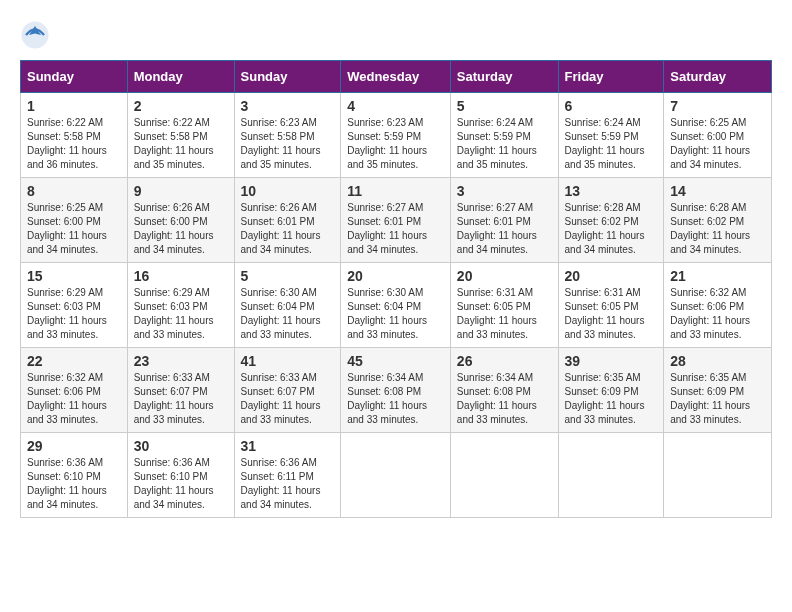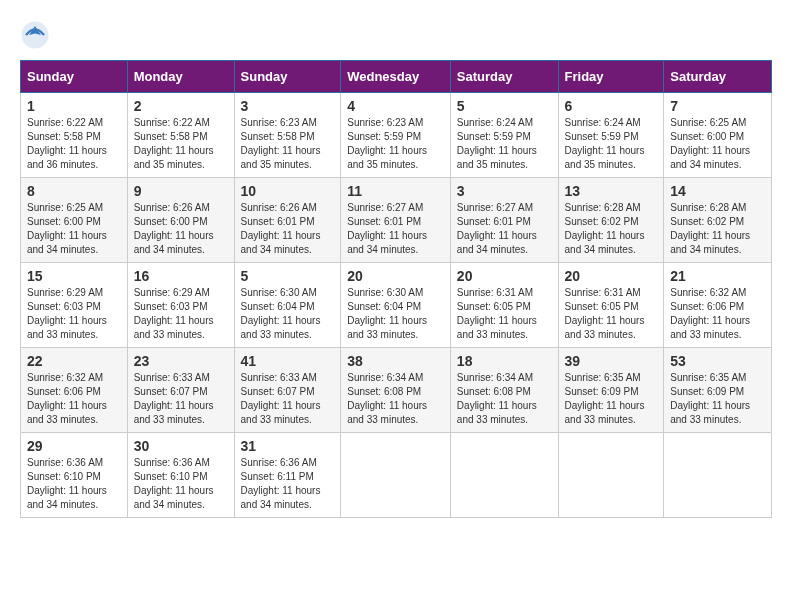--- a/index.html
+++ b/index.html
@@ -320,45 +320,45 @@
       </td>
         <td>
         <span class="day-number">41</span>
         <div class="day-info">
           Sunrise: 6:33 AM<br>
           Sunset: 6:07 PM<br>
           Daylight: 11 hours and 33 minutes.
         </div>
       </td>
         <td>
-        <span class="day-number">38</span>
+        <span class="day-number">45</span>
         <div class="day-info">
           Sunrise: 6:34 AM<br>
           Sunset: 6:08 PM<br>
           Daylight: 11 hours and 33 minutes.
         </div>
       </td>
         <td>
-        <span class="day-number">18</span>
+        <span class="day-number">26</span>
         <div class="day-info">
           Sunrise: 6:34 AM<br>
           Sunset: 6:08 PM<br>
           Daylight: 11 hours and 33 minutes.
         </div>
       </td>
         <td>
         <span class="day-number">39</span>
         <div class="day-info">
           Sunrise: 6:35 AM<br>
           Sunset: 6:09 PM<br>
           Daylight: 11 hours and 33 minutes.
         </div>
       </td>
         <td>
-        <span class="day-number">53</span>
+        <span class="day-number">28</span>
         <div class="day-info">
           Sunrise: 6:35 AM<br>
           Sunset: 6:09 PM<br>
           Daylight: 11 hours and 33 minutes.
         </div>
       </td>
       </tr>
       <tr>
         <td>
         <span class="day-number">29</span>

